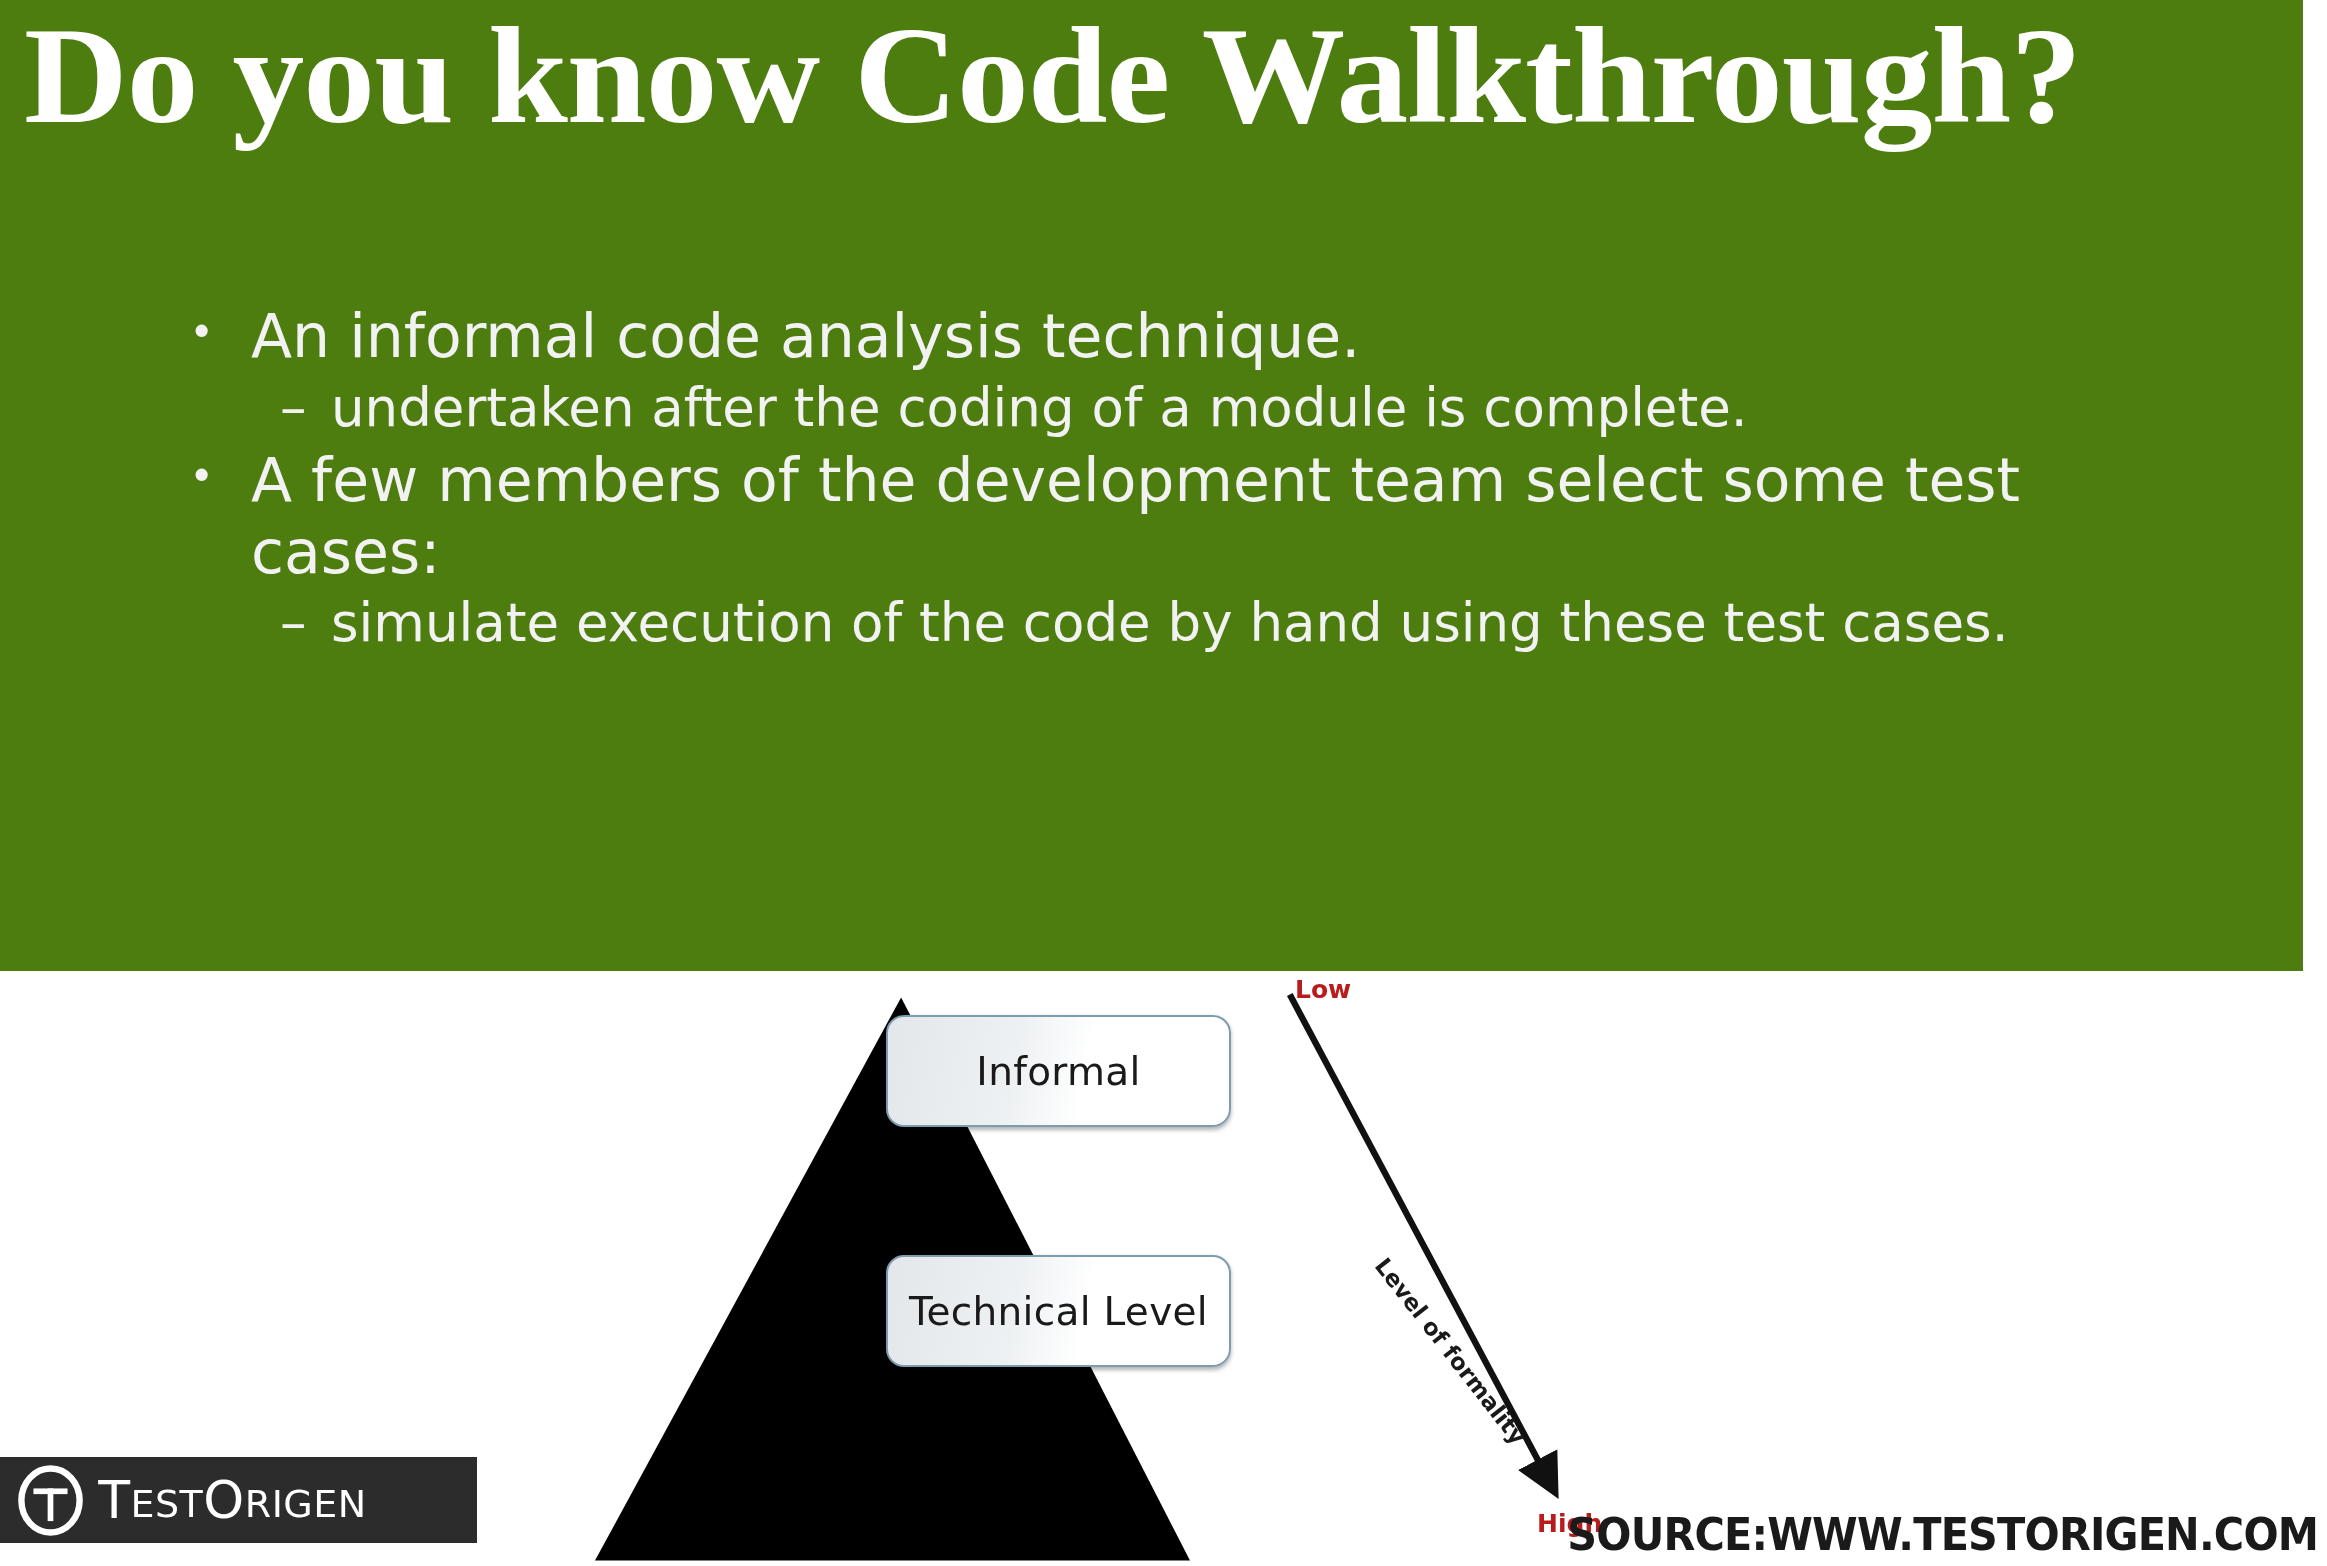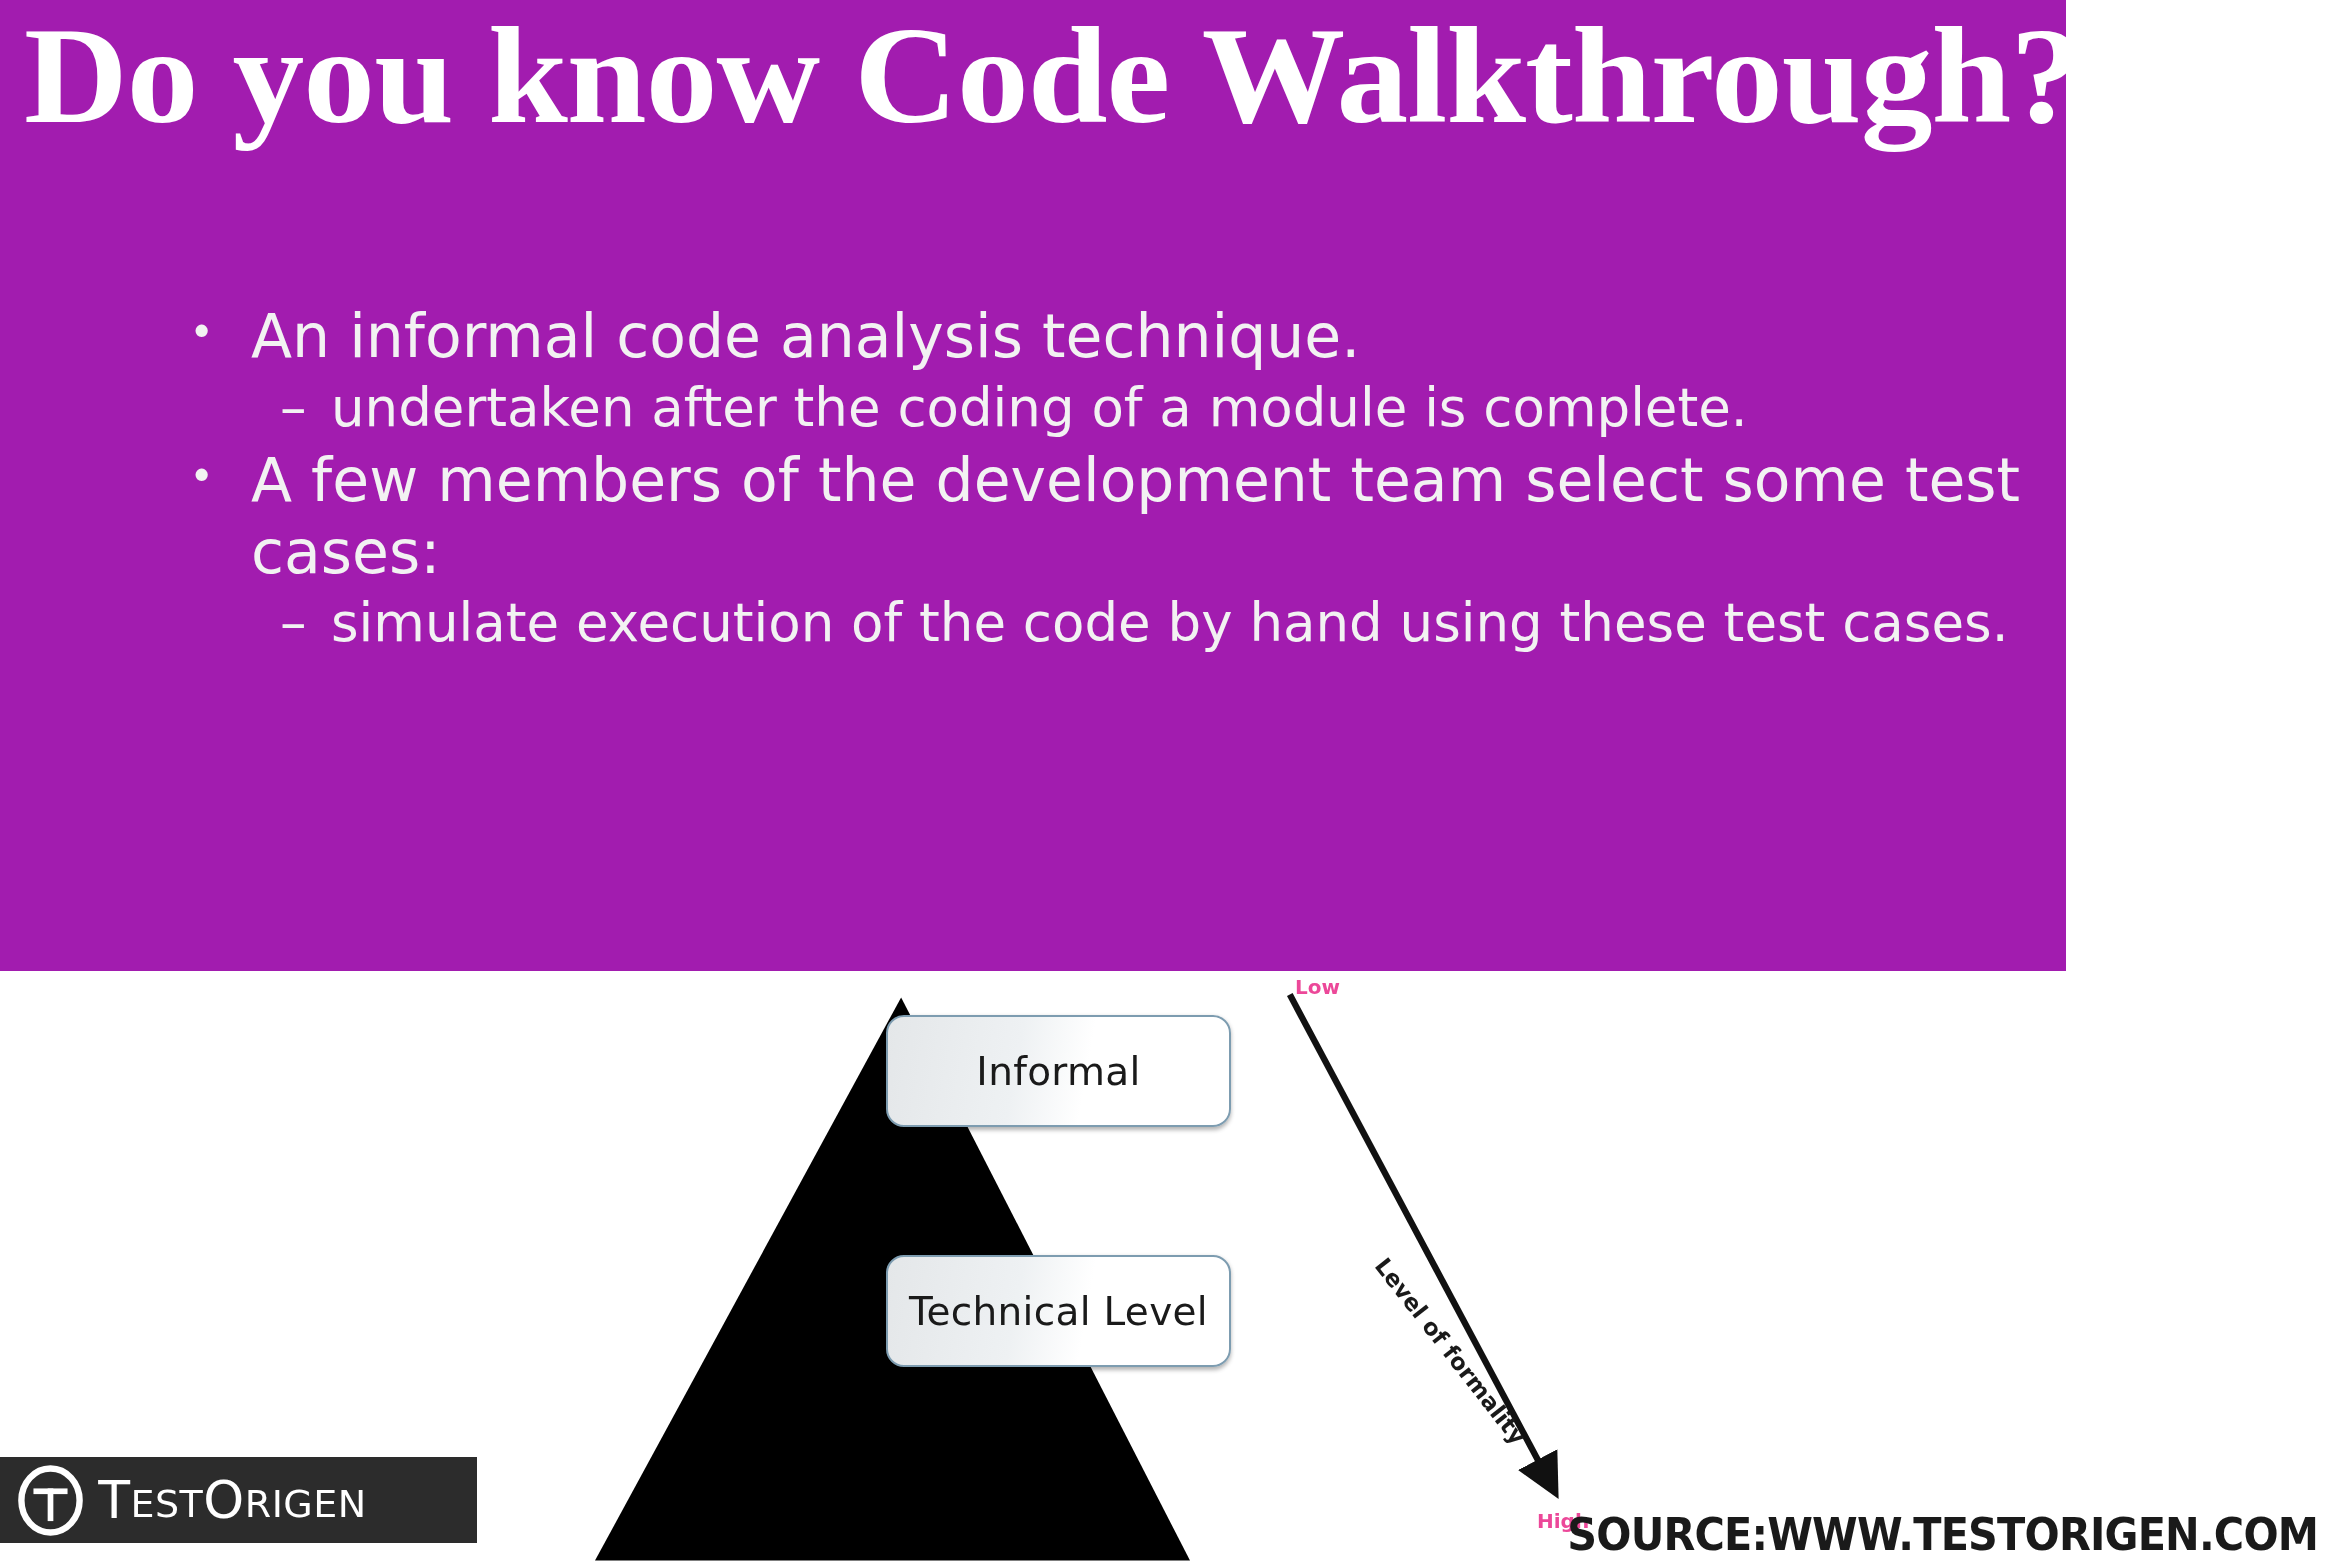--- a/index.html
+++ b/index.html
@@ -19,23 +19,23 @@
     width: 2327px;
     height: 1566px;
     background: #ffffff;
   }
 
   
   .dark-panel {
     position: absolute;
     left: 0;
     top: 0;
-    width: 2066px;
+    width: 2303px;
     height: 971px;
-    background: #a21caf;
+    background: #4d7c0f;
   }
 
   .slide-title {
     position: absolute;
     left: 23.6px;
     top: 5.5px;
     width: 2273px;
     color: #ffffff;
     font-family: "Liberation Serif", "DejaVu Serif", serif;
     font-weight: 700;
@@ -155,22 +155,22 @@
     left: 1264px;
     top: 0;
     width: 355px;
     height: 595px;
   }
 
   .axis-label {
     position: absolute;
     font-family: "DejaVu Sans", sans-serif;
     font-weight: 700;
-    font-size: 20px;
-    color: #ec4899;
+    font-size: 25px;
+    color: #b91c1c;
   }
   .axis-label.low  { left: 31px;  top: 3.6px; }
   .axis-label.high { left: 273px; top: 538px; }
 
   .axis-title {
     position: absolute;
     left: 116px;
     top: 277px;
     font-family: "DejaVu Sans", sans-serif;
     font-weight: 700;

